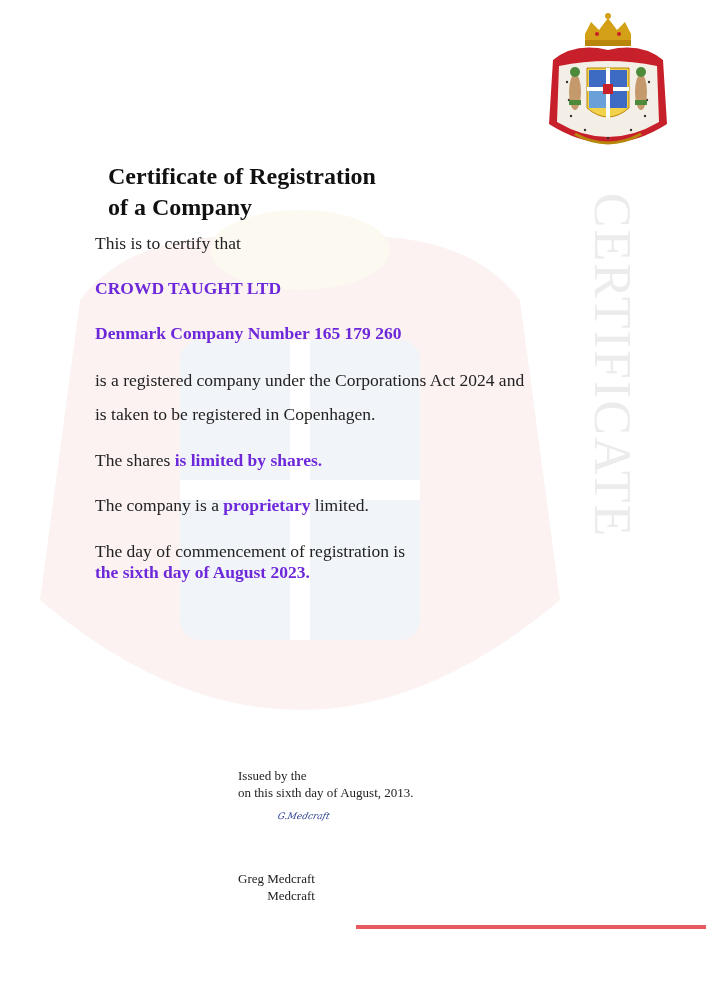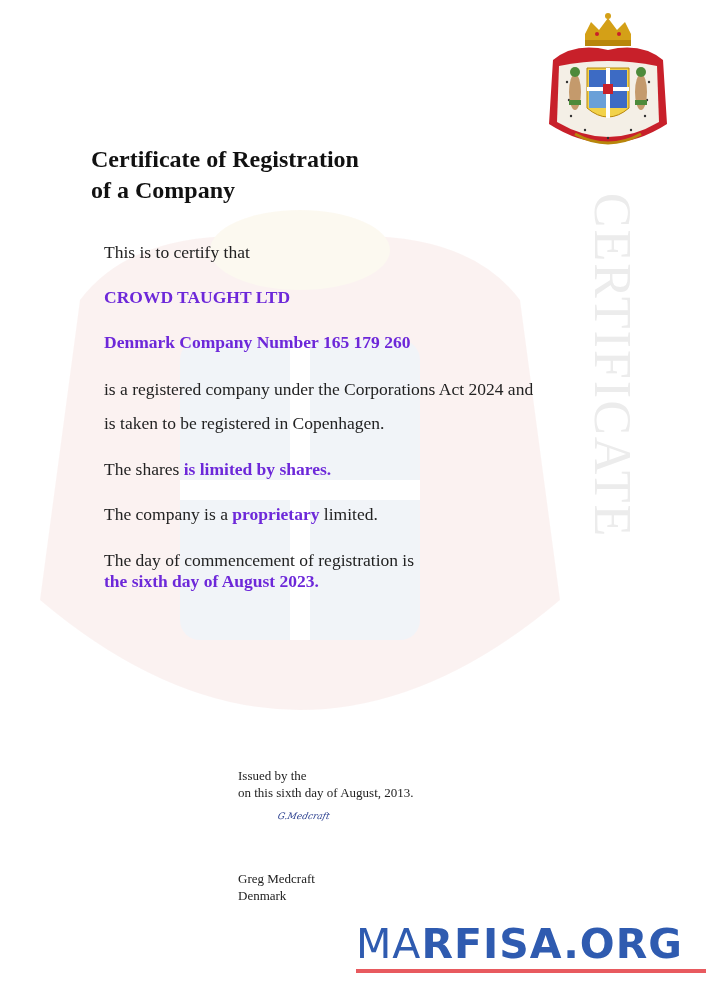--- a/index.html
+++ b/index.html
@@ -19,37 +19,37 @@
     }
     .side-word span {
       display: block; transform: rotate(90deg); white-space: nowrap;
       font-size: 52px; letter-spacing: 2px; color: #ececec;
       font-family: "Liberation Serif", serif;
     }
     .coat {
       position: absolute; left: 545px; top: 12px; width: 126px; height: 142px;
     }
     .title {
-      position: absolute; left: 91px; top: 144px; margin: 0;
+      position: absolute; left: 91px; top: 144px; margin: 17px;
       font-size: 24px; font-weight: bold; line-height: 31px; color: #111;
     }
     .p {
-      position: absolute; left: 91px; margin: 13px; font-size: 17.5px; color: #222;
+      position: absolute; left: 91px; margin: 4px; font-size: 17.5px; color: #222;
       white-space: nowrap;
     }
     .p b { color: #6d28d9; }
     .issuer {
       position: absolute; left: 238px; top: 767px; font-size: 13px; line-height: 17px; color: #222;
     }
     .sig {
       position: absolute; left: 278px; top: 811px; font-family: "DejaVu Serif", serif;
       font-style: italic; font-size: 9px; color: #2a3f8f; transform: skewX(-12deg);
     }
     .signer {
-      position: absolute; left: 238px; top: 870px; font-size: 13px; line-height: 17px; color: #222;
+      position: absolute; left: 238px; top: 870px; font-size: 13px; line-height: 17px; color: #222; text-align: right;
     }
     .brand {
       position: absolute; left: 356px; top: 922px; width: 352px;
     }
     .brand-text {
       font-family: "DejaVu Sans", sans-serif; font-size: 41px; letter-spacing: 1px;
       color: #2f5bb0; line-height: 44px; white-space: nowrap;
     }
     .brand-text .light { font-weight: normal; }
     .brand-text .heavy { font-weight: bold; }
@@ -141,21 +141,18 @@
 
 <div class="issuer">
   <div>Issued by the</div>
   <div>on this sixth day of August, 2013.</div>
 </div>
 
 <div class="sig">G.Medcraft</div>
 
 <div class="signer">
   <div>Greg Medcraft</div>
-  <div>Denmark</div>
+  <div>Medcraft</div>
 </div>
 
 <div class="brand">
-  <div class="brand-text">
-    <span class="light">MA</span><span class="heavy">RFISA.ORG</span>
-  </div>
   <div class="brand-underline"></div>
 </div>
 
 </body></html>

